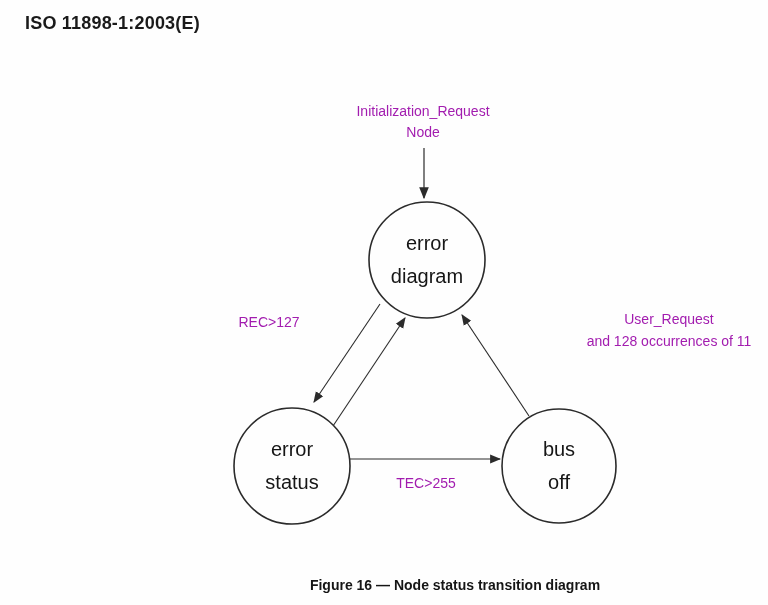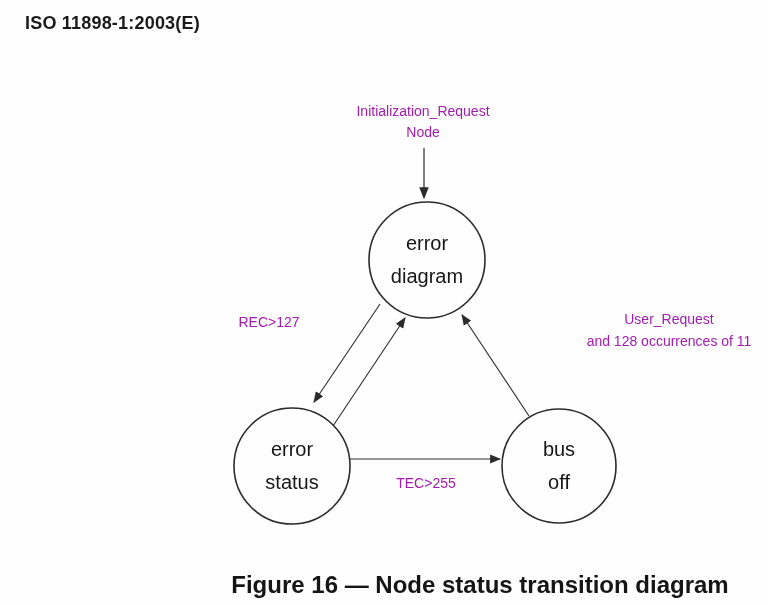--- a/index.html
+++ b/index.html
@@ -41,24 +41,24 @@
     white-space: nowrap;
     color: #a21caf;
   }
   .state-lbl {
     font-size: 20px;
     line-height: 33px;
     color: #161616;
   }
   .fig-caption {
     position: absolute;
-    left: 480px;
+    left: 455px;
     top: 585px;
     transform: translate(-50%, -50%);
-    font-size: 24px;
+    font-size: 14px;
     font-weight: bold;
     white-space: nowrap;
     color: #151515;
   }
   .pos-init        { left: 423px; top: 122px; line-height: 21px; }
   .pos-left        { left: 269px; top: 322px; }
   .pos-mid         { left: 429px; top: 408px; }
   .pos-right       { left: 629px; top: 330px; margin-left: 40px; }
   .pos-tec255      { left: 426px; top: 483px; }
   .pos-ea          { left: 427px; top: 260px; }

